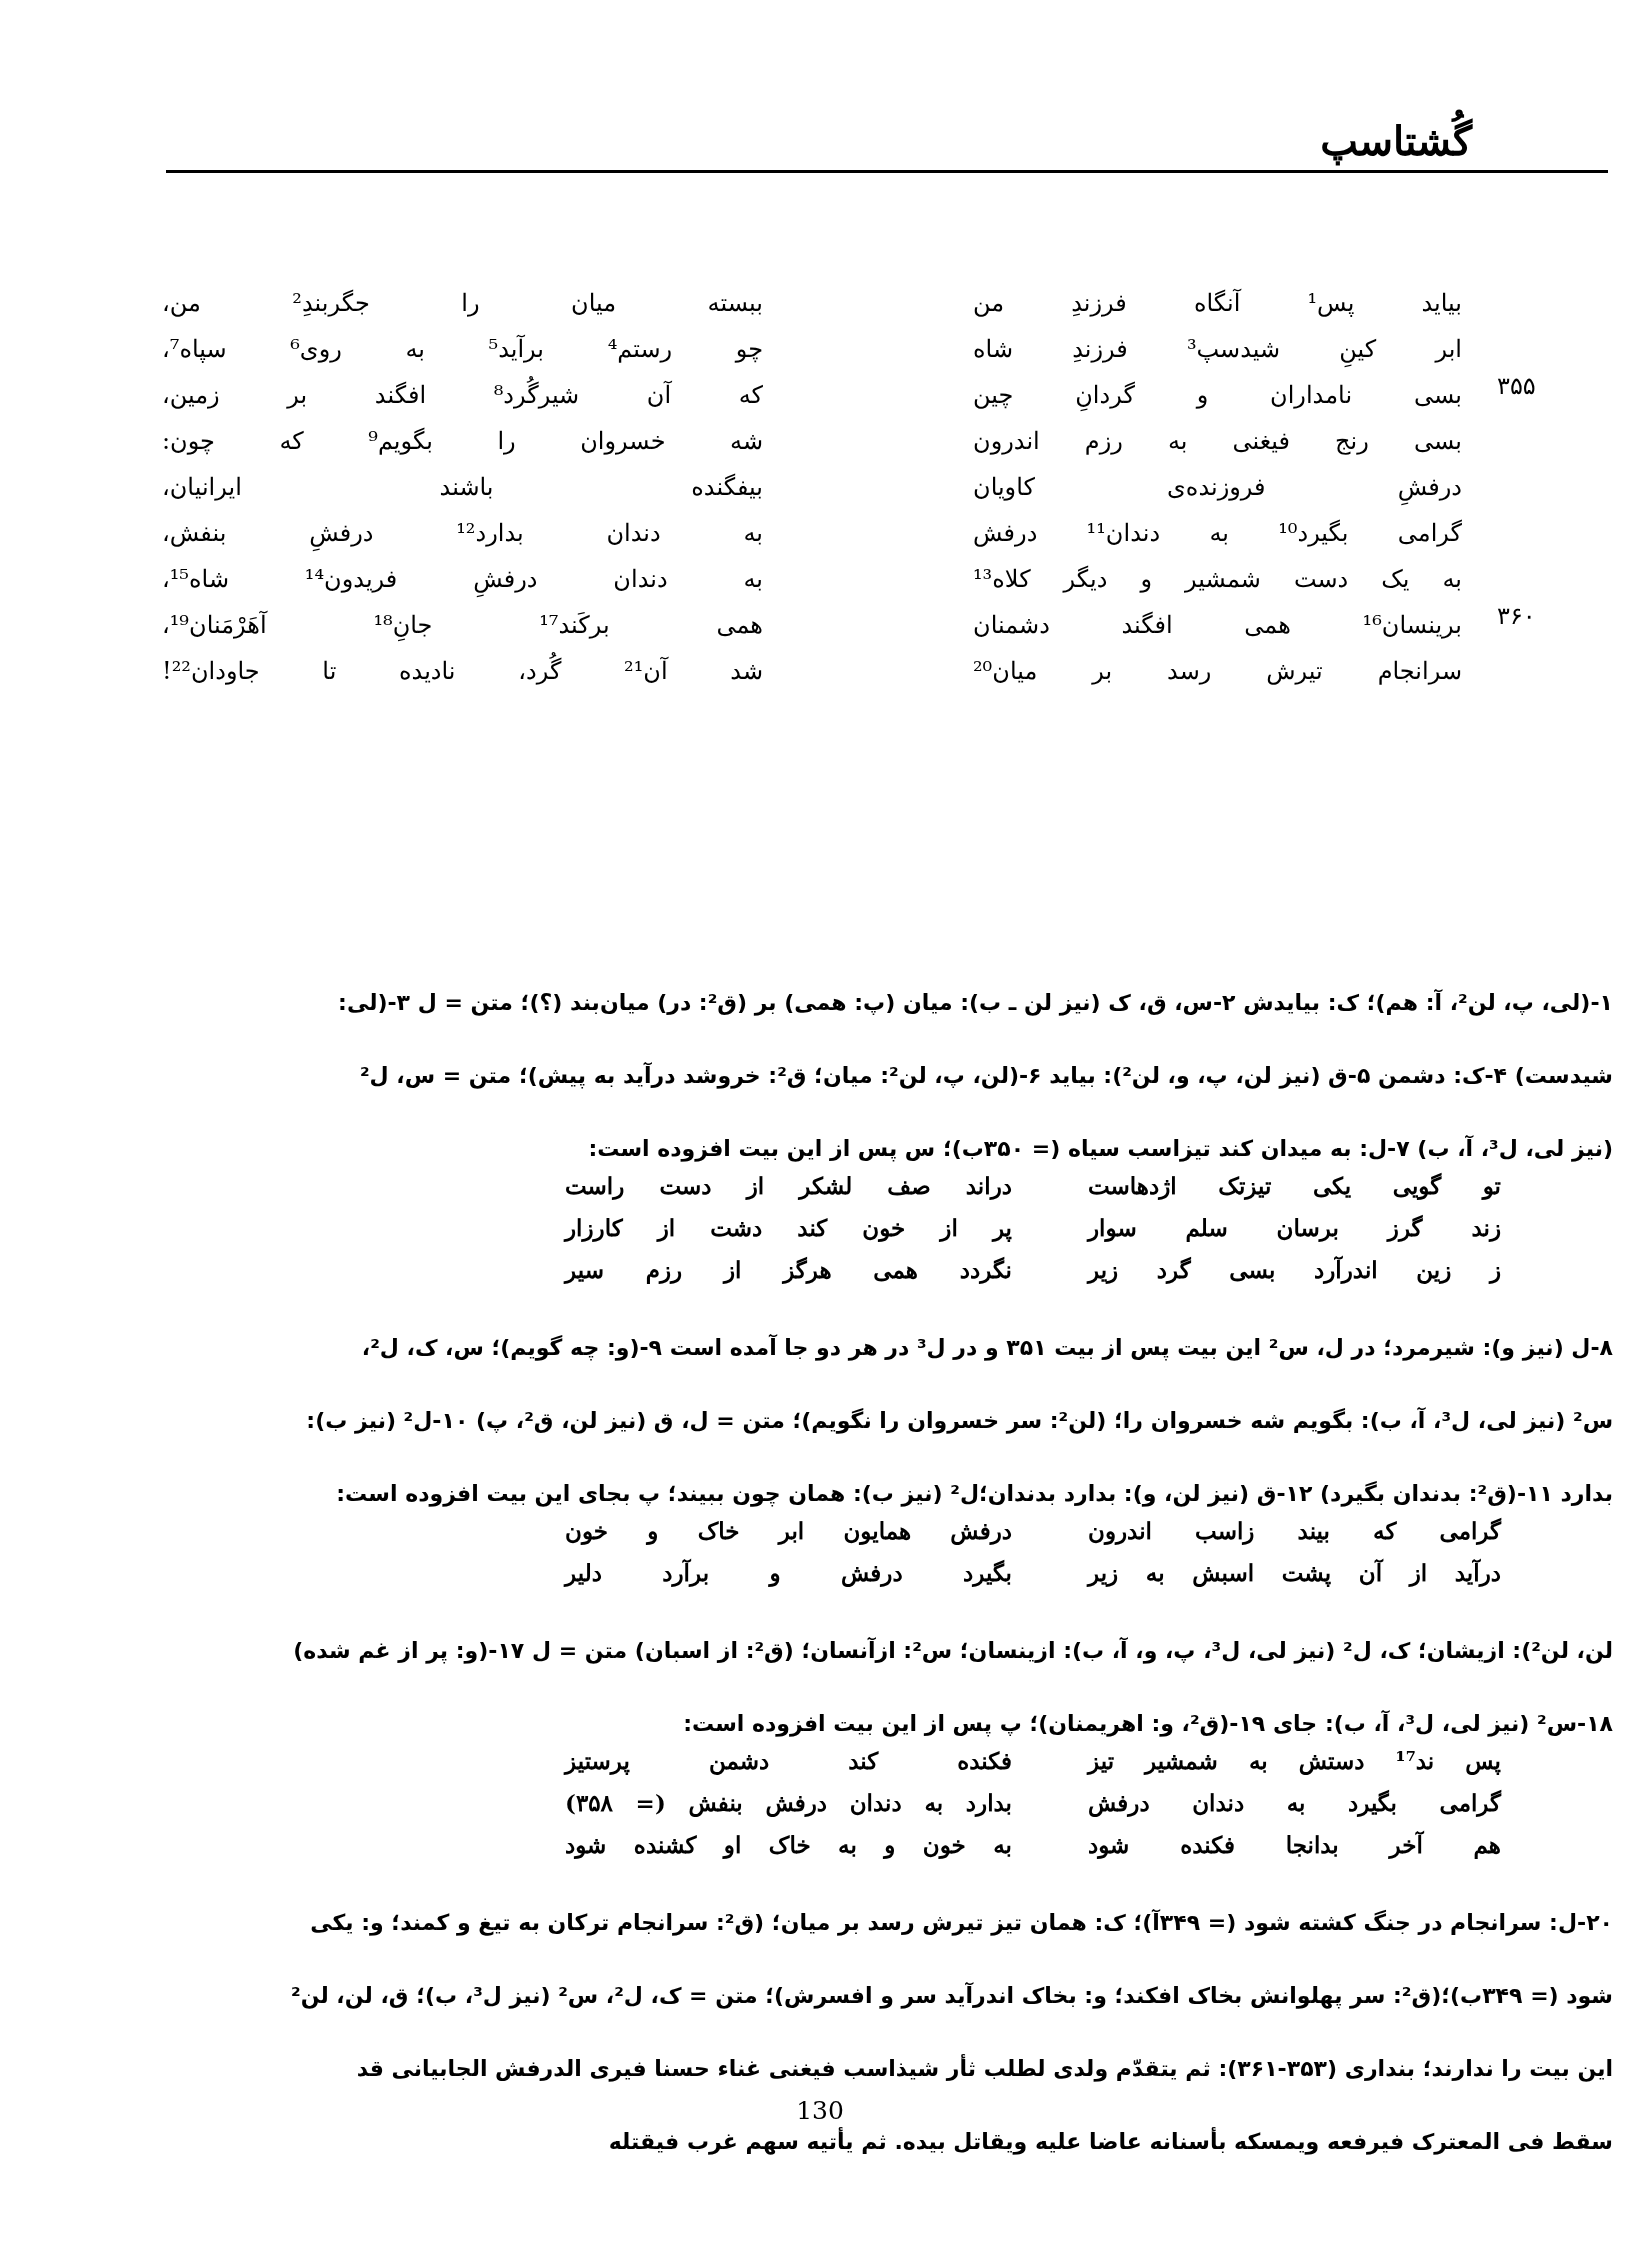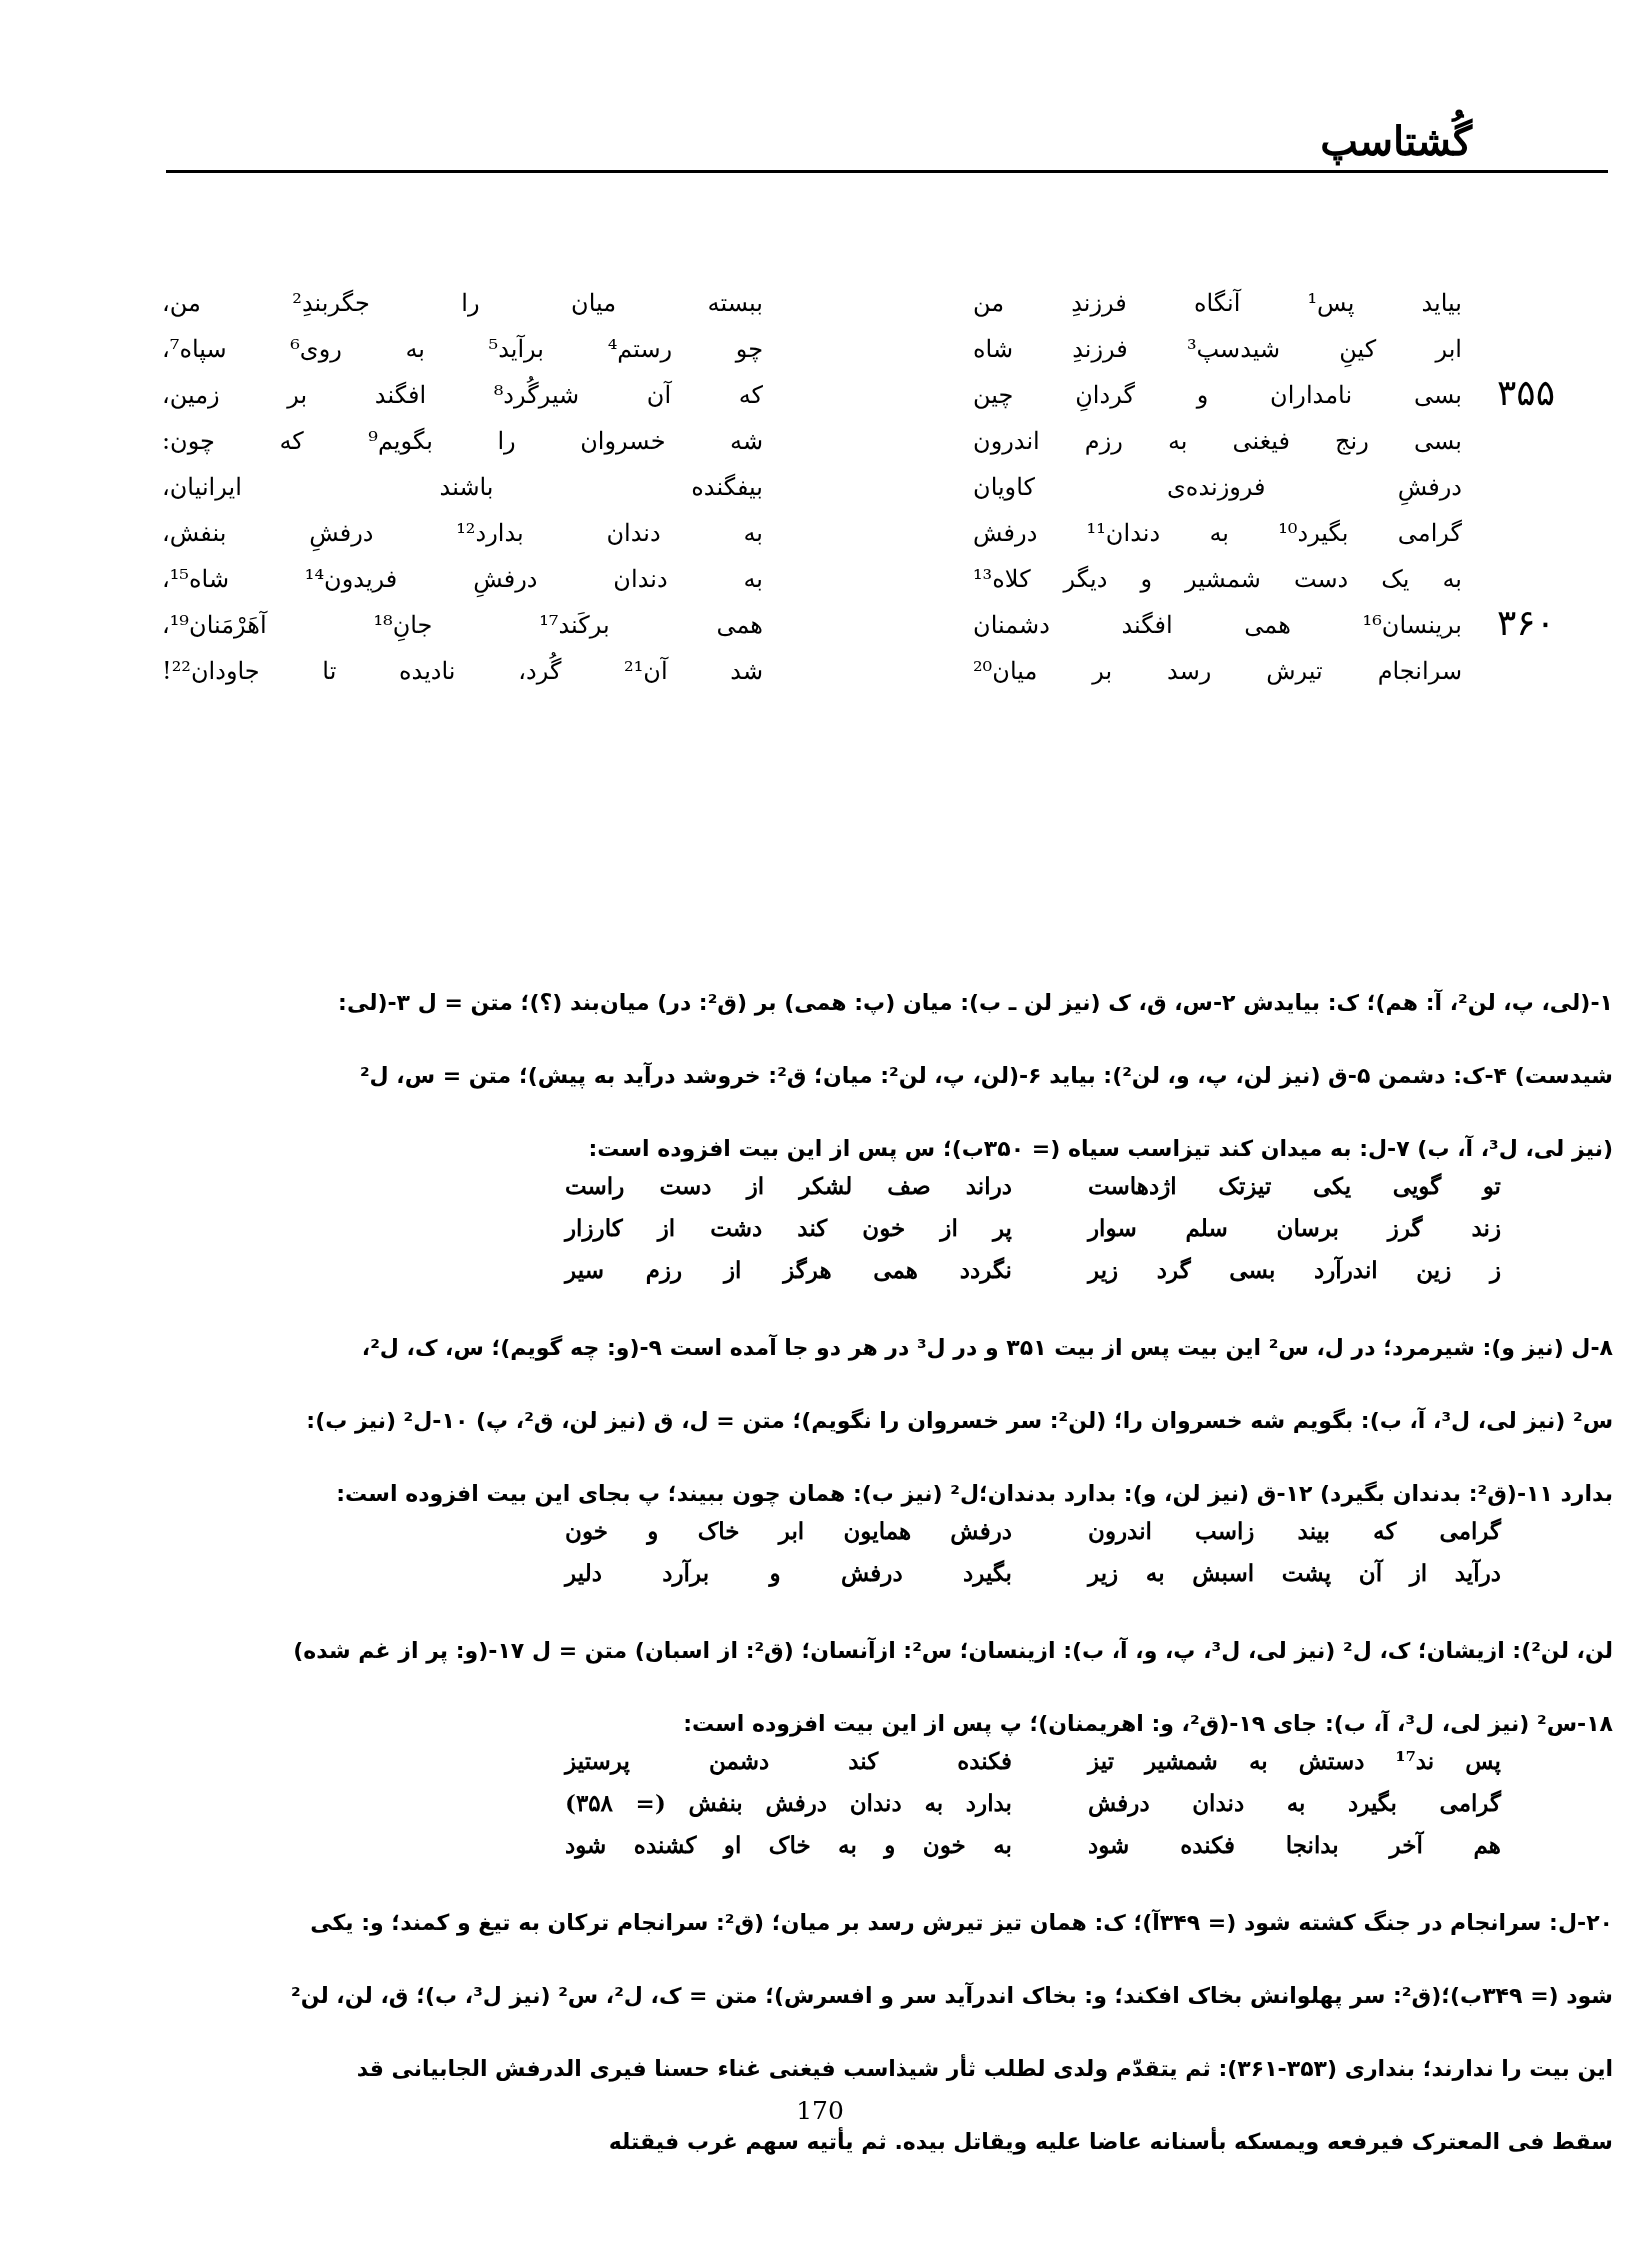--- a/index.html
+++ b/index.html
@@ -3,21 +3,21 @@
 <meta charset="utf-8">
 <style>
   html, body { margin:0; padding:0; background:#ffffff; }
   body { width:1640px; height:2261px; position:relative; overflow:hidden; color:#000;
          font-family:"DejaVu Serif", serif; }
   .header-title { position:absolute; top:117px; right:168px; font-size:40px; font-weight:bold; direction:rtl; }
   .header-rule { position:absolute; top:170px; left:166px; width:1442px; height:2.8px; background:#000; }
 
   .poem { position:absolute; top:280px; left:161px; width:1301px; direction:rtl; }
   .bayt { position:relative; height:46px; }
-  .bayt .num { position:absolute; right:-140px; top:0; width:105px; text-align:left; font-size:36px; direction:rtl; }
+  .bayt .num { position:absolute; right:-140px; top:0; width:105px; text-align:left; font-size:24px; direction:rtl; }
   .bayt .mis1, .bayt .mis2 { position:absolute; top:0; font-size:24px; line-height:46px; white-space:nowrap;
          text-align:justify; text-align-last:justify; }
   .bayt .mis1 { right:0; width:489px;margin-left:12px; }
   .bayt .mis2 { right:699px; width:601px; }
 
   .notes { position:absolute; top:945px; left:180px; width:1433px; direction:rtl;
            font-family:"DejaVu Sans", sans-serif; font-size:22px; font-weight:bold; line-height:31px; }
   .note-line { white-space:nowrap; overflow:hidden;margin-top:42px; }
   .note-verse { position:relative; height:42px; font-family:"DejaVu Serif", serif; font-weight:bold; font-size:23px; }
   .note-verse .v1 { position:absolute; right:112px; width:413px; top:5.6px; text-align:justify; text-align-last:justify; white-space:nowrap; }
@@ -118,14 +118,14 @@
   <div class="note-verse">
       <span class="v1">هم آخر بدانجا فکنده شود</span>
       <span class="v2">به خون و به خاک او کشنده شود</span>
     </div>
   <div class="note-line">۲۰-ل: سرانجام در جنگ کشته شود (= ۳۴۹آ)؛ ک: همان تیز تیرش رسد بر میان؛ (ق²: سرانجام ترکان به تیغ و کمند؛ و: یکی</div>
   <div class="note-line">شود (= ۳۴۹ب)؛(ق²: سر پهلوانش بخاک افکند؛ و: بخاک اندرآید سر و افسرش)؛ متن = ک، ل²، س² (نیز ل³، ب)؛ ق، لن، لن²</div>
   <div class="note-line">این بیت را ندارند؛ بنداری (۳۵۳-۳۶۱): ثم یتقدّم ولدی لطلب ثأر شیذاسب فیغنی غناء حسنا فیری الدرفش الجابیانی قد</div>
   <div class="note-line">سقط فی المعترک فیرفعه ویمسکه بأسنانه عاضا علیه ویقاتل بیده. ثم یأتیه سهم غرب فیقتله</div>
 </div>
 
-<div class="page-number">170</div>
+<div class="page-number">130</div>
 
 
 </body></html>

